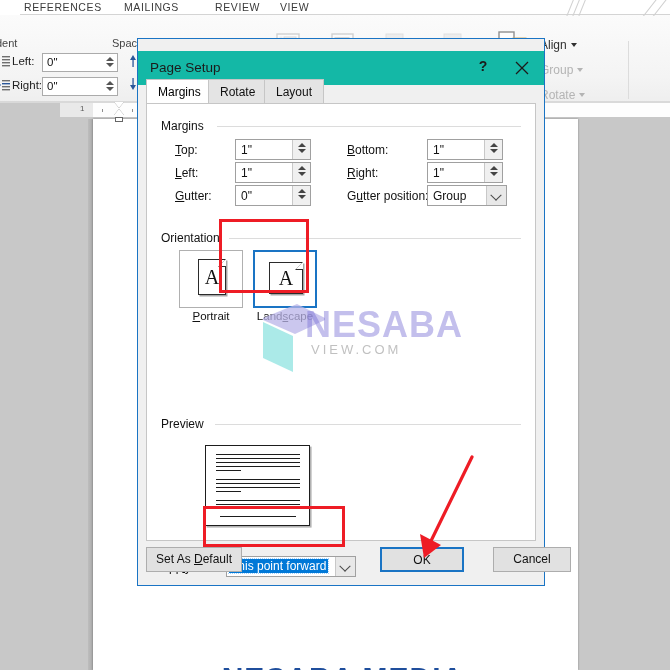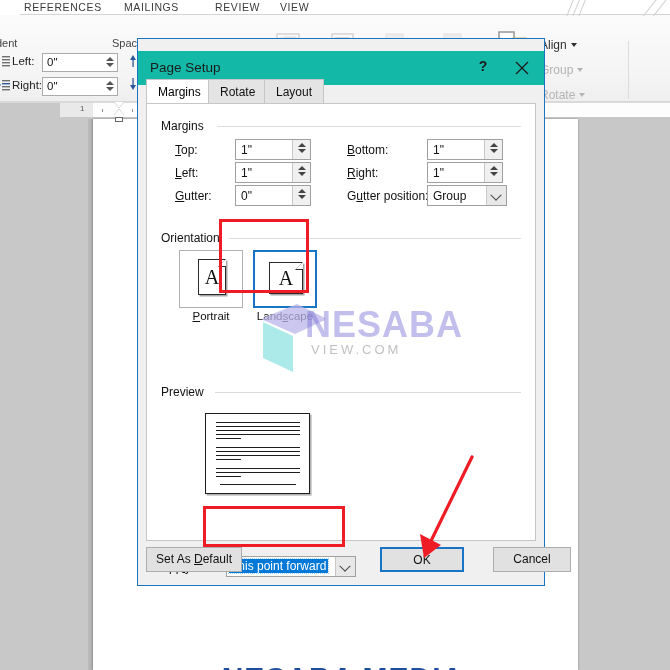--- a/index.html
+++ b/index.html
@@ -430,21 +430,21 @@
             <div class="pg-ico" style="left:14px;top:10px;width:32px;height:30px;">
               <span class="corner"></span>
                 <span class="corner2"></span>
               <span class="letter">A</span>
             </div>
           </div>
           <div class="orient-caption" style="left:92px;top:72px;">Land<u>s</u>cape</div>
         </div>
 
 
-        <div class="grp" style="left:14px;top:288px;right:14px;height:130px;">
+        <div class="grp" style="left:14px;top:320px;right:14px;height:130px;">
           <div class="grp-rule" style="left:54px;"></div>
           <div class="grp-title">Preview</div>
 
           <div class="preview-page" style="left:44px;top:21px;width:103px;height:79px;">
             <div class="ln" style="left:10px;top:8px;width:84px;"></div>
             <div class="ln" style="left:10px;top:12px;width:84px;"></div>
             <div class="ln" style="left:10px;top:16px;width:84px;"></div>
             <div class="ln" style="left:10px;top:20px;width:84px;"></div>
             <div class="ln" style="left:10px;top:24px;width:25px;"></div>
 

